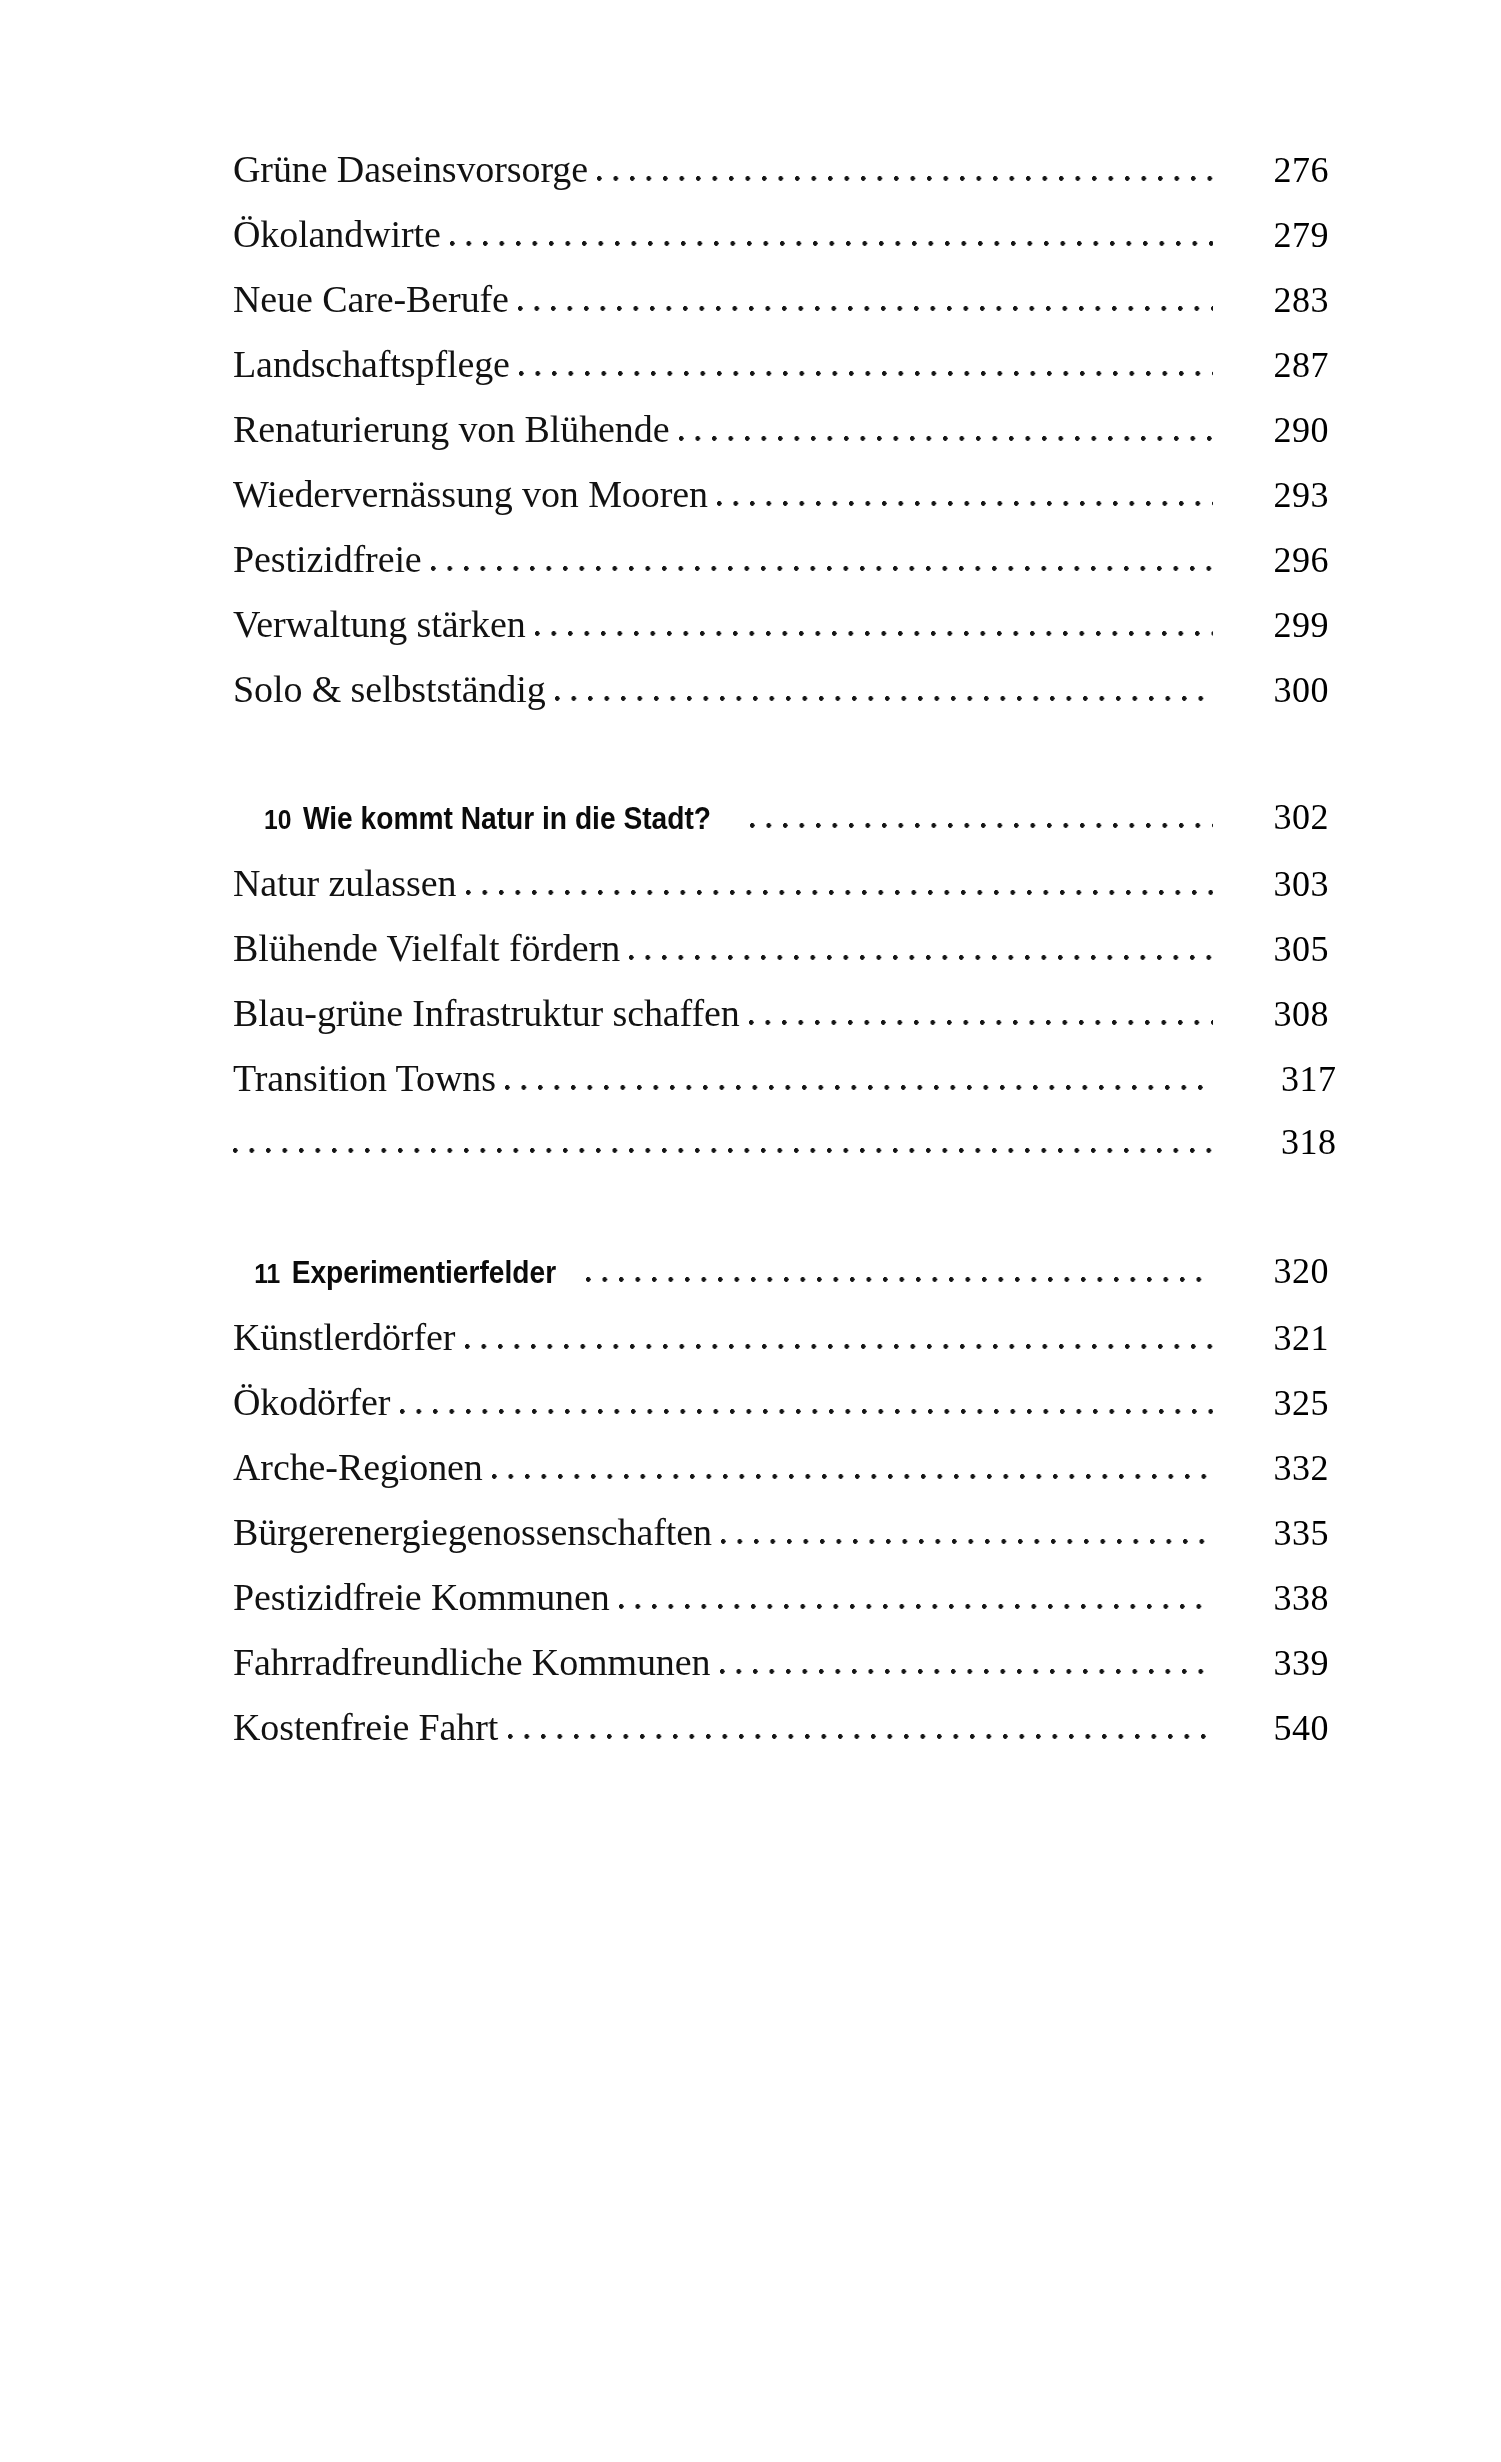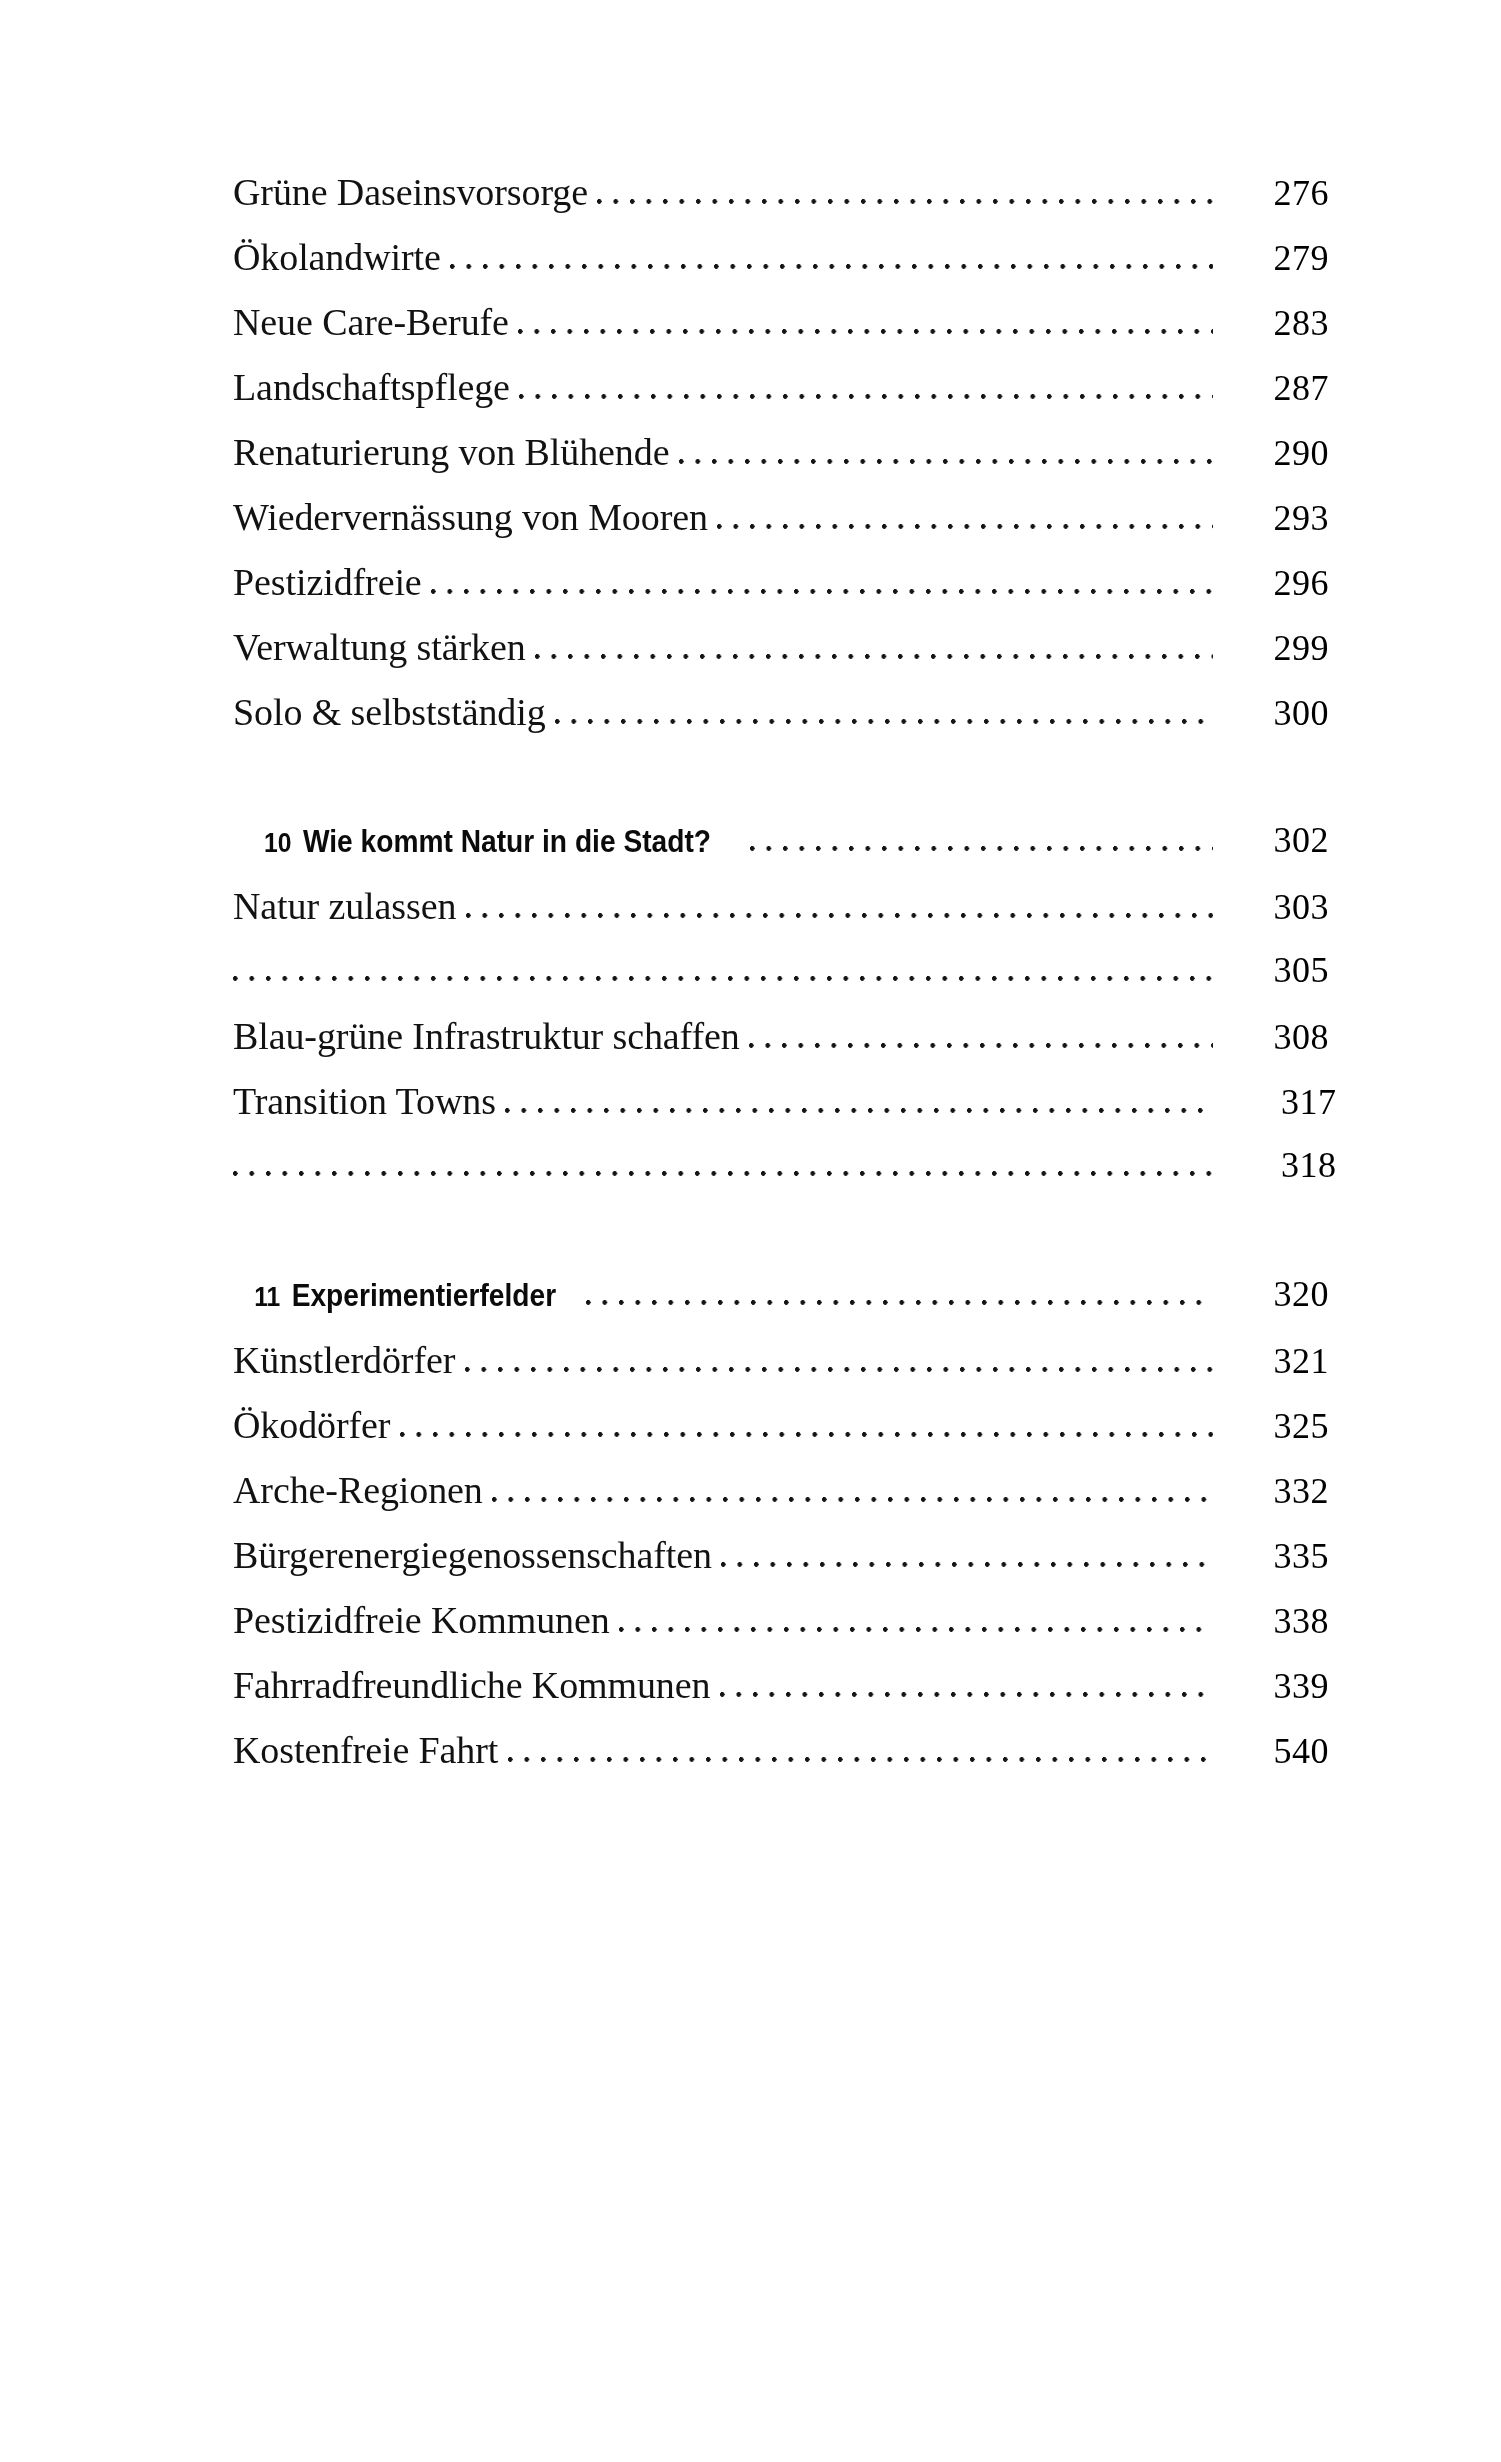--- a/index.html
+++ b/index.html
@@ -14,21 +14,21 @@
     width: 1501px;
     height: 2462px;
     background: #ffffff;
     overflow: hidden;
     box-sizing: border-box;
   }
 
   .toc {
     position: absolute;
     left: 233px;
-    top: 173px;
+    top: 150px;
     width: 1096px;
   }
 
   
   .toc-group {
     margin: 0 0 64px 0;
   }
   .toc-group:last-child {
     margin-bottom: 0;
   }
@@ -167,20 +167,21 @@
           <span class="toc-label"><span class="chap-num">10</span><span>Wie kommt Natur in die Stadt?</span></span>
           <span class="toc-dots"></span>
           <span class="toc-page">302</span>
         </div>
         <div class="toc-line">
           <span class="toc-label"><span>Natur zulassen</span></span>
           <span class="toc-dots"></span>
           <span class="toc-page">303</span>
         </div>
         <div class="toc-line">
+          <span class="toc-label"><span>Blühende Vielfalt fördern</span></span>
           <span class="toc-dots"></span>
           <span class="toc-page">305</span>
         </div>
         <div class="toc-line">
           <span class="toc-label"><span>Blau-grüne Infrastruktur schaffen</span></span>
           <span class="toc-dots"></span>
           <span class="toc-page">308</span>
         </div>
         <div class="toc-line">
           <span class="toc-label"><span>Transition Towns</span></span>

